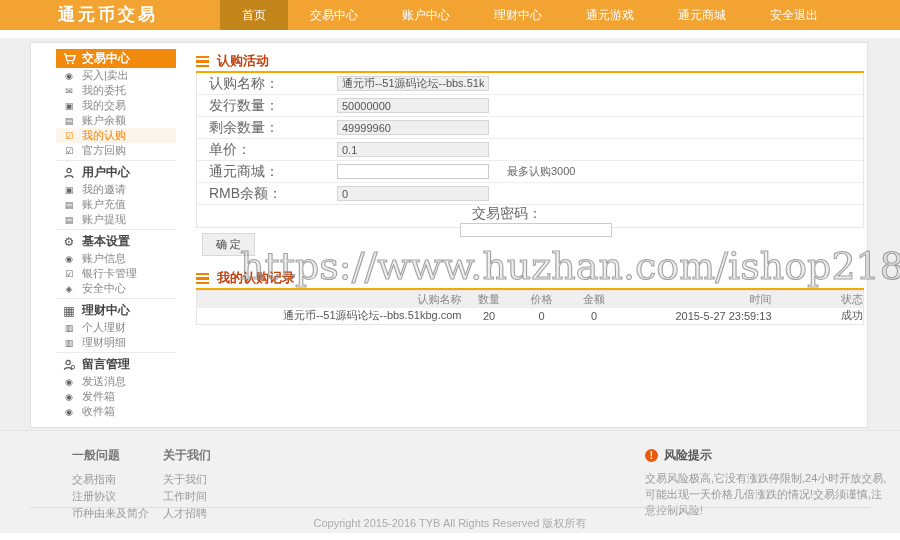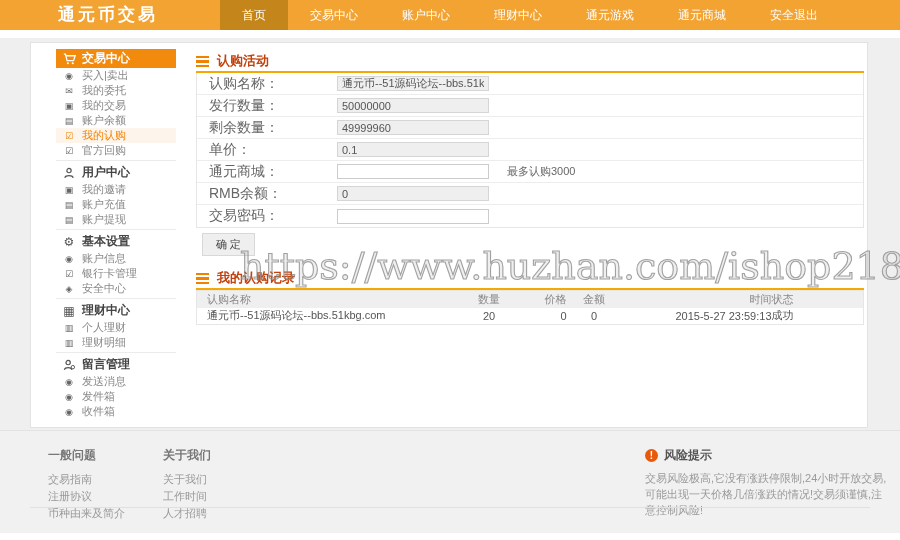--- a/index.html
+++ b/index.html
@@ -34,47 +34,47 @@
 
   
   .main { position:absolute; left:165px; top:8px; width:668px; }
   .sec-title { display:flex; align-items:center; height:20px; }
   .burger { width:13px; height:11px; margin-right:8px; background:repeating-linear-gradient(to bottom,#F08200 0 2.2px,transparent 2.2px 4.4px); }
   .sec-title-text { font-size:13px; font-weight:bold; color:#c2410c; }
   .sec-underline { border-bottom:2px solid #F5A800; }
 
   .formbox { border:1px solid #E6E6E6; border-top:none; }
   .form-row { display:flex; align-items:center; height:22px; border-bottom:1px solid #EDEDED; padding-left:12px; }
-  .form-row:last-child { border-bottom:none; }
+  .form-row:last-child { border-bottom:none;flex-direction:column; }
   .form-label { width:128px; font-size:14px; color:#666; }
   .form-input { width:152px; height:15px; border:1px solid #D5D5D5; background:#EFEFEF; font-size:11px; color:#555; padding:0 4px; font-family:inherit; }
   .form-input.editable { background:#fff; border:1px solid #CCCCCC; }
   .form-hint { margin-left:18px; font-size:11px; color:#666; }
   .submit-btn { margin-top:5px; margin-left:6px; padding:3px 13px; background:#EFEFEF; border:1px solid #D8D8D8; font-size:11px; color:#444; cursor:pointer; font-family:Liberation Serif, serif; }
 
   .records { margin-top:12px; }
   .rec-table { width:100%; border-collapse:collapse; font-size:11px; border:1px solid #E6E6E6; margin-top:0; }
   .rec-table th { background:#EFEFEF; color:#888; font-weight:normal; height:17px; }
   .rec-table td { height:17px; color:#555; }
-  .col-name { text-align:left; padding-left:10px; width:265px; }
+  .col-name { text-align:right; padding-left:10px; width:265px; }
   .col-q { width:55px; text-align:center; }
-  .col-p { width:50px; text-align:right;margin-top:19px; }
+  .col-p { width:50px; text-align:center;margin-top:19px; }
   .col-a { width:55px; text-align:center; }
   .col-t { width:150px; text-align:right; }
-  .col-s { text-align:left; }
+  .col-s { text-align:right; }
 
   
   .watermark { position:absolute; left:240px; top:244px; font-family:"DejaVu Serif",serif; font-size:38px;
     color:rgba(150,150,150,0.15); -webkit-text-stroke:1.1px rgba(140,140,140,0.8);
     white-space:nowrap; pointer-events:none; z-index:5; }
 
   
   .footer { position:absolute; top:430px; left:0; width:900px; height:103px; background:#F1F1F1; border-top:1px solid #E3E3E3; font-size:11px; }
   .fcol { position:absolute; top:16px; }
-  .fcol-1 { left:48px; } .fcol-2 { left:163px; } .fcol-3 { left:268px; }
+  .fcol-1 { left:72px; } .fcol-2 { left:163px; } .fcol-3 { left:268px; }
   .fcol-title { font-size:12px; font-weight:bold; color:#777; margin-bottom:7px; }
   .flink { color:#999; line-height:17px; cursor:pointer; }
   .risk { position:absolute; left:645px; top:16px; width:242px; }
   .risk-head { display:flex; align-items:center; font-weight:bold; color:#555; font-size:12px; margin-bottom:6px; }
   .risk-icon { width:13px; height:13px; border-radius:50%; background:#E8590C; color:#fff; font-size:10px; line-height:13px; text-align:center; margin-right:6px; font-weight:bold; }
   .risk-text { color:#999; line-height:16px; }
   .fdivider { position:absolute; left:30px; right:30px; top:76px; border-top:1px solid #E0E0E0; }
   .copyright { position:absolute; top:85px; width:100%; text-align:center; color:#AAA; font-size:11px; }
 </style>
 </head>
@@ -301,13 +301,14 @@
     <div class="flink">人才招聘</div>
   </div>
   <div class="risk">
     <div class="risk-head">
       <span class="risk-icon">!</span>
       <span>风险提示</span>
     </div>
     <div class="risk-text">交易风险极高,它没有涨跌停限制,24小时开放交易,可能出现一天价格几倍涨跌的情况!交易须谨慎,注意控制风险!</div>
   </div>
   <div class="fdivider"></div>
+  <div class="copyright">Copyright 2015-2016 TYB All Rights Reserved 版权所有</div>
 </div>
 
 </body></html>

